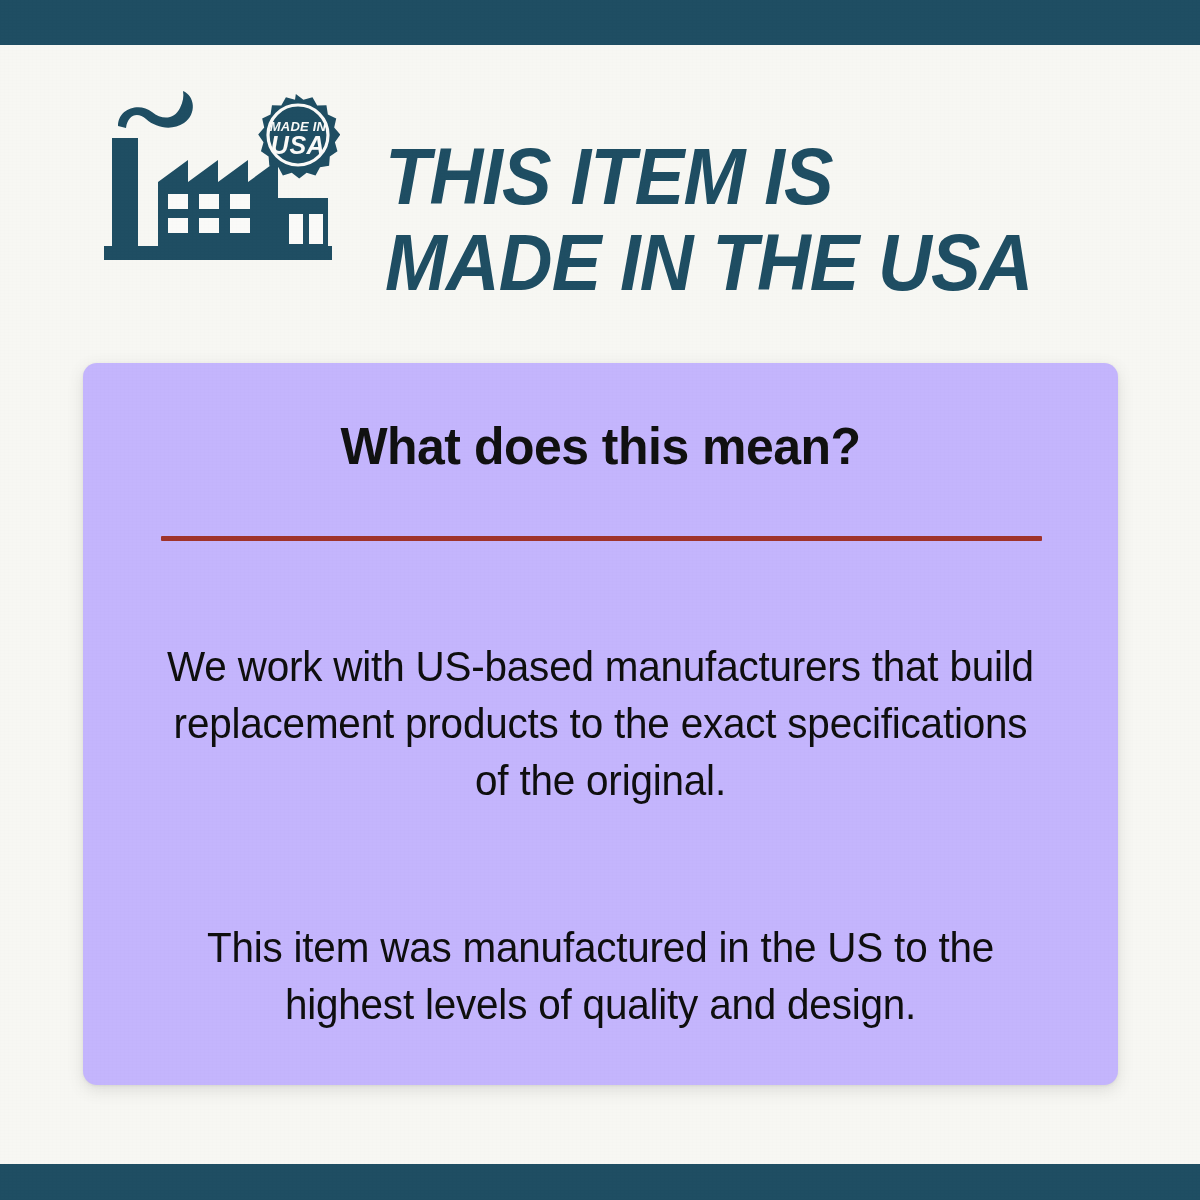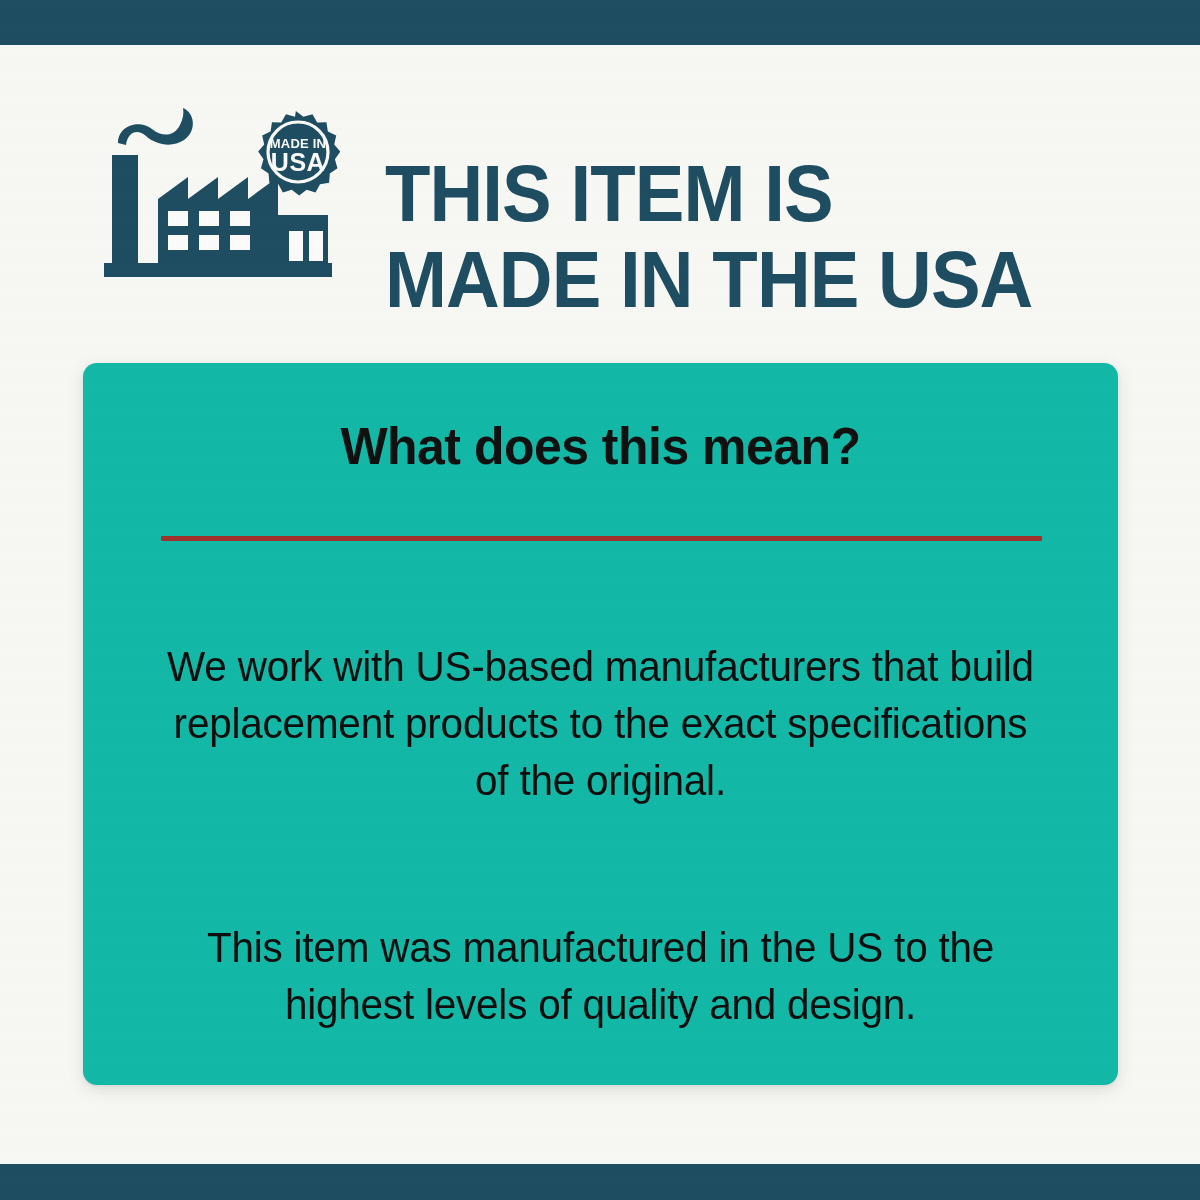--- a/index.html
+++ b/index.html
@@ -32,24 +32,25 @@
     left: 0;
     width: 1200px;
     background: #1f4e63;
   }
   .bar-top    { top: 0;   height: 45px; }
   .bar-bottom { top: 1164px; height: 36px; }
 
   
   .header {
     position: absolute;
-    left: 0; top: 45px;
+    left: 0; top: 28px;
     width: 964px; height: 300px;
     display: flex;
     align-items: center;
+    font-style: italic;
   }
   .logo-wrap {
     position: absolute;
     left: 100px; top: 58px;
     width: 240px; height: 180px;
   }
   .logo-wrap svg { display: block; }
 
   .headline {
     position: absolute;
@@ -65,21 +66,21 @@
     transform-origin: left center;
     white-space: nowrap;
   }
   .headline .l2 { display: block; }
 
   
   .card {
     position: absolute;
     left: 83px; top: 363px;
     width: 1035px; height: 722px;
-    background: #14b8a6;
+    background: #c4b5fd;
     border-radius: 14px;
     box-shadow: 0 5px 16px rgba(90,90,88,.16), 0 1px 3px rgba(90,90,88,.10);
   }
   .card-title {
     position: absolute;
     left: 0; top: 54px;
     width: 1035px;
     text-align: center;
     color: #111111;
     font-family: "Liberation Sans Narrow", "Liberation Sans", sans-serif;

